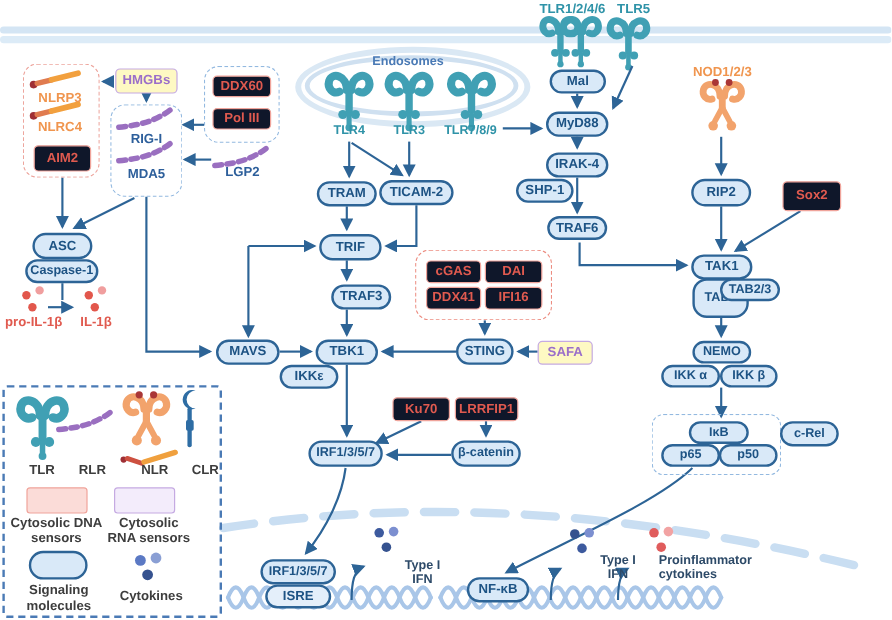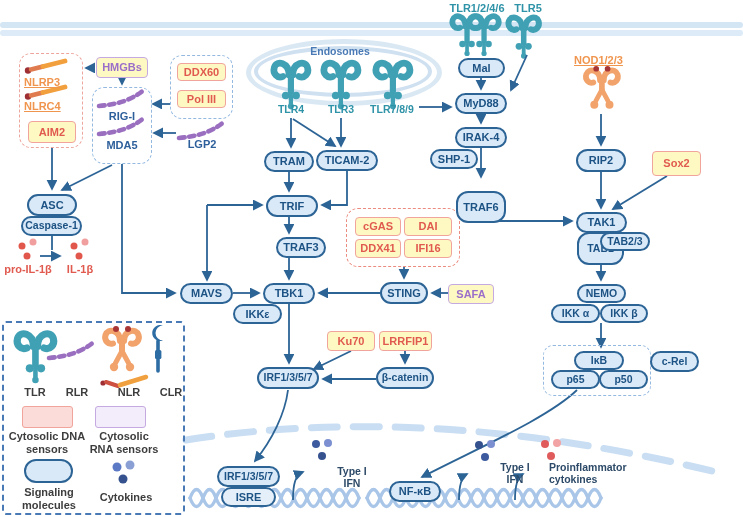--- a/index.html
+++ b/index.html
@@ -5,26 +5,26 @@
   html,body{margin:0;padding:0;background:#fff;}
   #fig{position:relative;width:743px;height:517px;background:#fff;overflow:hidden;
        font-family:"Liberation Sans",sans-serif;}
   .mem{position:absolute;left:0;width:743px;height:6px;background:#d4e5f4;border-radius:3px;z-index:0;}
   .endo{position:absolute;border-radius:50%;z-index:1;}
   svg.wires{position:absolute;left:0;top:0;z-index:2;}
   .n{position:absolute;box-sizing:border-box;display:flex;align-items:center;justify-content:center;
      text-align:center;font-weight:bold;z-index:3;line-height:1.1;}
   .blue{background:#d9e9f8;border:2px solid #2d6496;border-radius:12px;color:#1d5384;font-size:11px;text-align:center;}
   .lite{background:#e4effa;}
-  .pink{background:#fef9c3;border:1.5px solid #f0a49b;border-radius:4px;color:#e05a4f;font-size:11px;}
+  .pink{background:#0f172a;border:1.5px solid #f0a49b;border-radius:4px;color:#e05a4f;font-size:11px;}
   .purple{background:#fef9c3;border:1.5px solid #c5aae2;border-radius:4px;color:#9b6fc9;font-size:11px;}
   .grp{position:absolute;box-sizing:border-box;z-index:2;border-radius:12px;}
   .lbl{position:absolute;font-weight:bold;z-index:3;line-height:1.15;}
   .teal{color:#2f93a8;font-size:11px;text-align:center;}
-  .orange{color:#f0954e;font-size:11px;text-decoration:underline;}
+  .orange{color:#f0954e;font-size:11px;text-align:center;}
   .dkblue{color:#2d5f9b;font-size:11px;text-align:center;}
   .red{color:#e05a4f;font-size:11px;text-align:center;}
   .slate{color:#2d4a68;font-size:10.5px;font-weight:bold;margin-left:28px;}
   .leg{color:#3d3d3d;font-size:11px;text-align:center;}
   .sw{position:absolute;box-sizing:border-box;z-index:3;}
 </style>
 </head>
 <body>
 
 <div id="fig">
@@ -194,21 +194,21 @@
   <div class="lbl dkblue" style="left:178px;top:138px;width:48px">LGP2</div>
   <div class="lbl orange" style="left:24px;top:76px;width:52px">NLRP3</div>
   <div class="lbl orange" style="left:24px;top:100px;width:52px">NLRC4</div>
   <div class="lbl red" style="left:2px;top:263px;width:52px">pro-IL-1β</div>
   <div class="lbl red" style="left:62px;top:263px;width:36px">IL-1β</div>
 
   <div class="n blue" style="left:458px;top:58px;width:47px;height:20px">Mal</div>
   <div class="n blue" style="left:455px;top:93px;width:52px;height:21px">MyD88</div>
   <div class="n blue" style="left:455px;top:127px;width:52px;height:21px">IRAK-4</div>
   <div class="n blue" style="left:430px;top:149px;width:48px;height:20px">SHP-1</div>
-  <div class="n blue" style="left:456px;top:191px;width:50px;height:32px">TRAF6</div>
+  <div class="n blue" style="left:456px;top:180px;width:50px;height:20px">TRAF6</div>
   <div class="n blue" style="left:264px;top:151px;width:50px;height:21px">TRAM</div>
   <div class="n blue" style="left:316px;top:150px;width:62px;height:21px">TICAM-2</div>
   <div class="n blue" style="left:266px;top:195px;width:52px;height:22px">TRIF</div>
   <div class="n blue" style="left:276px;top:237px;width:50px;height:21px">TRAF3</div>
   <div class="n blue" style="left:180px;top:283px;width:53px;height:21px">MAVS</div>
   <div class="n blue" style="left:263px;top:283px;width:52px;height:21px">TBK1</div>
   <div class="n blue" style="left:233px;top:304px;width:49px;height:20px">IKKε</div>
   <div class="n blue" style="left:380px;top:282px;width:48px;height:22px">STING</div>
   <div class="n blue" style="left:257px;top:367px;width:62px;height:22px;font-size:10.5px">IRF1/3/5/7</div>
   <div class="n blue" style="left:376px;top:367px;width:58px;height:22px;font-size:10.5px">β-catenin</div>

